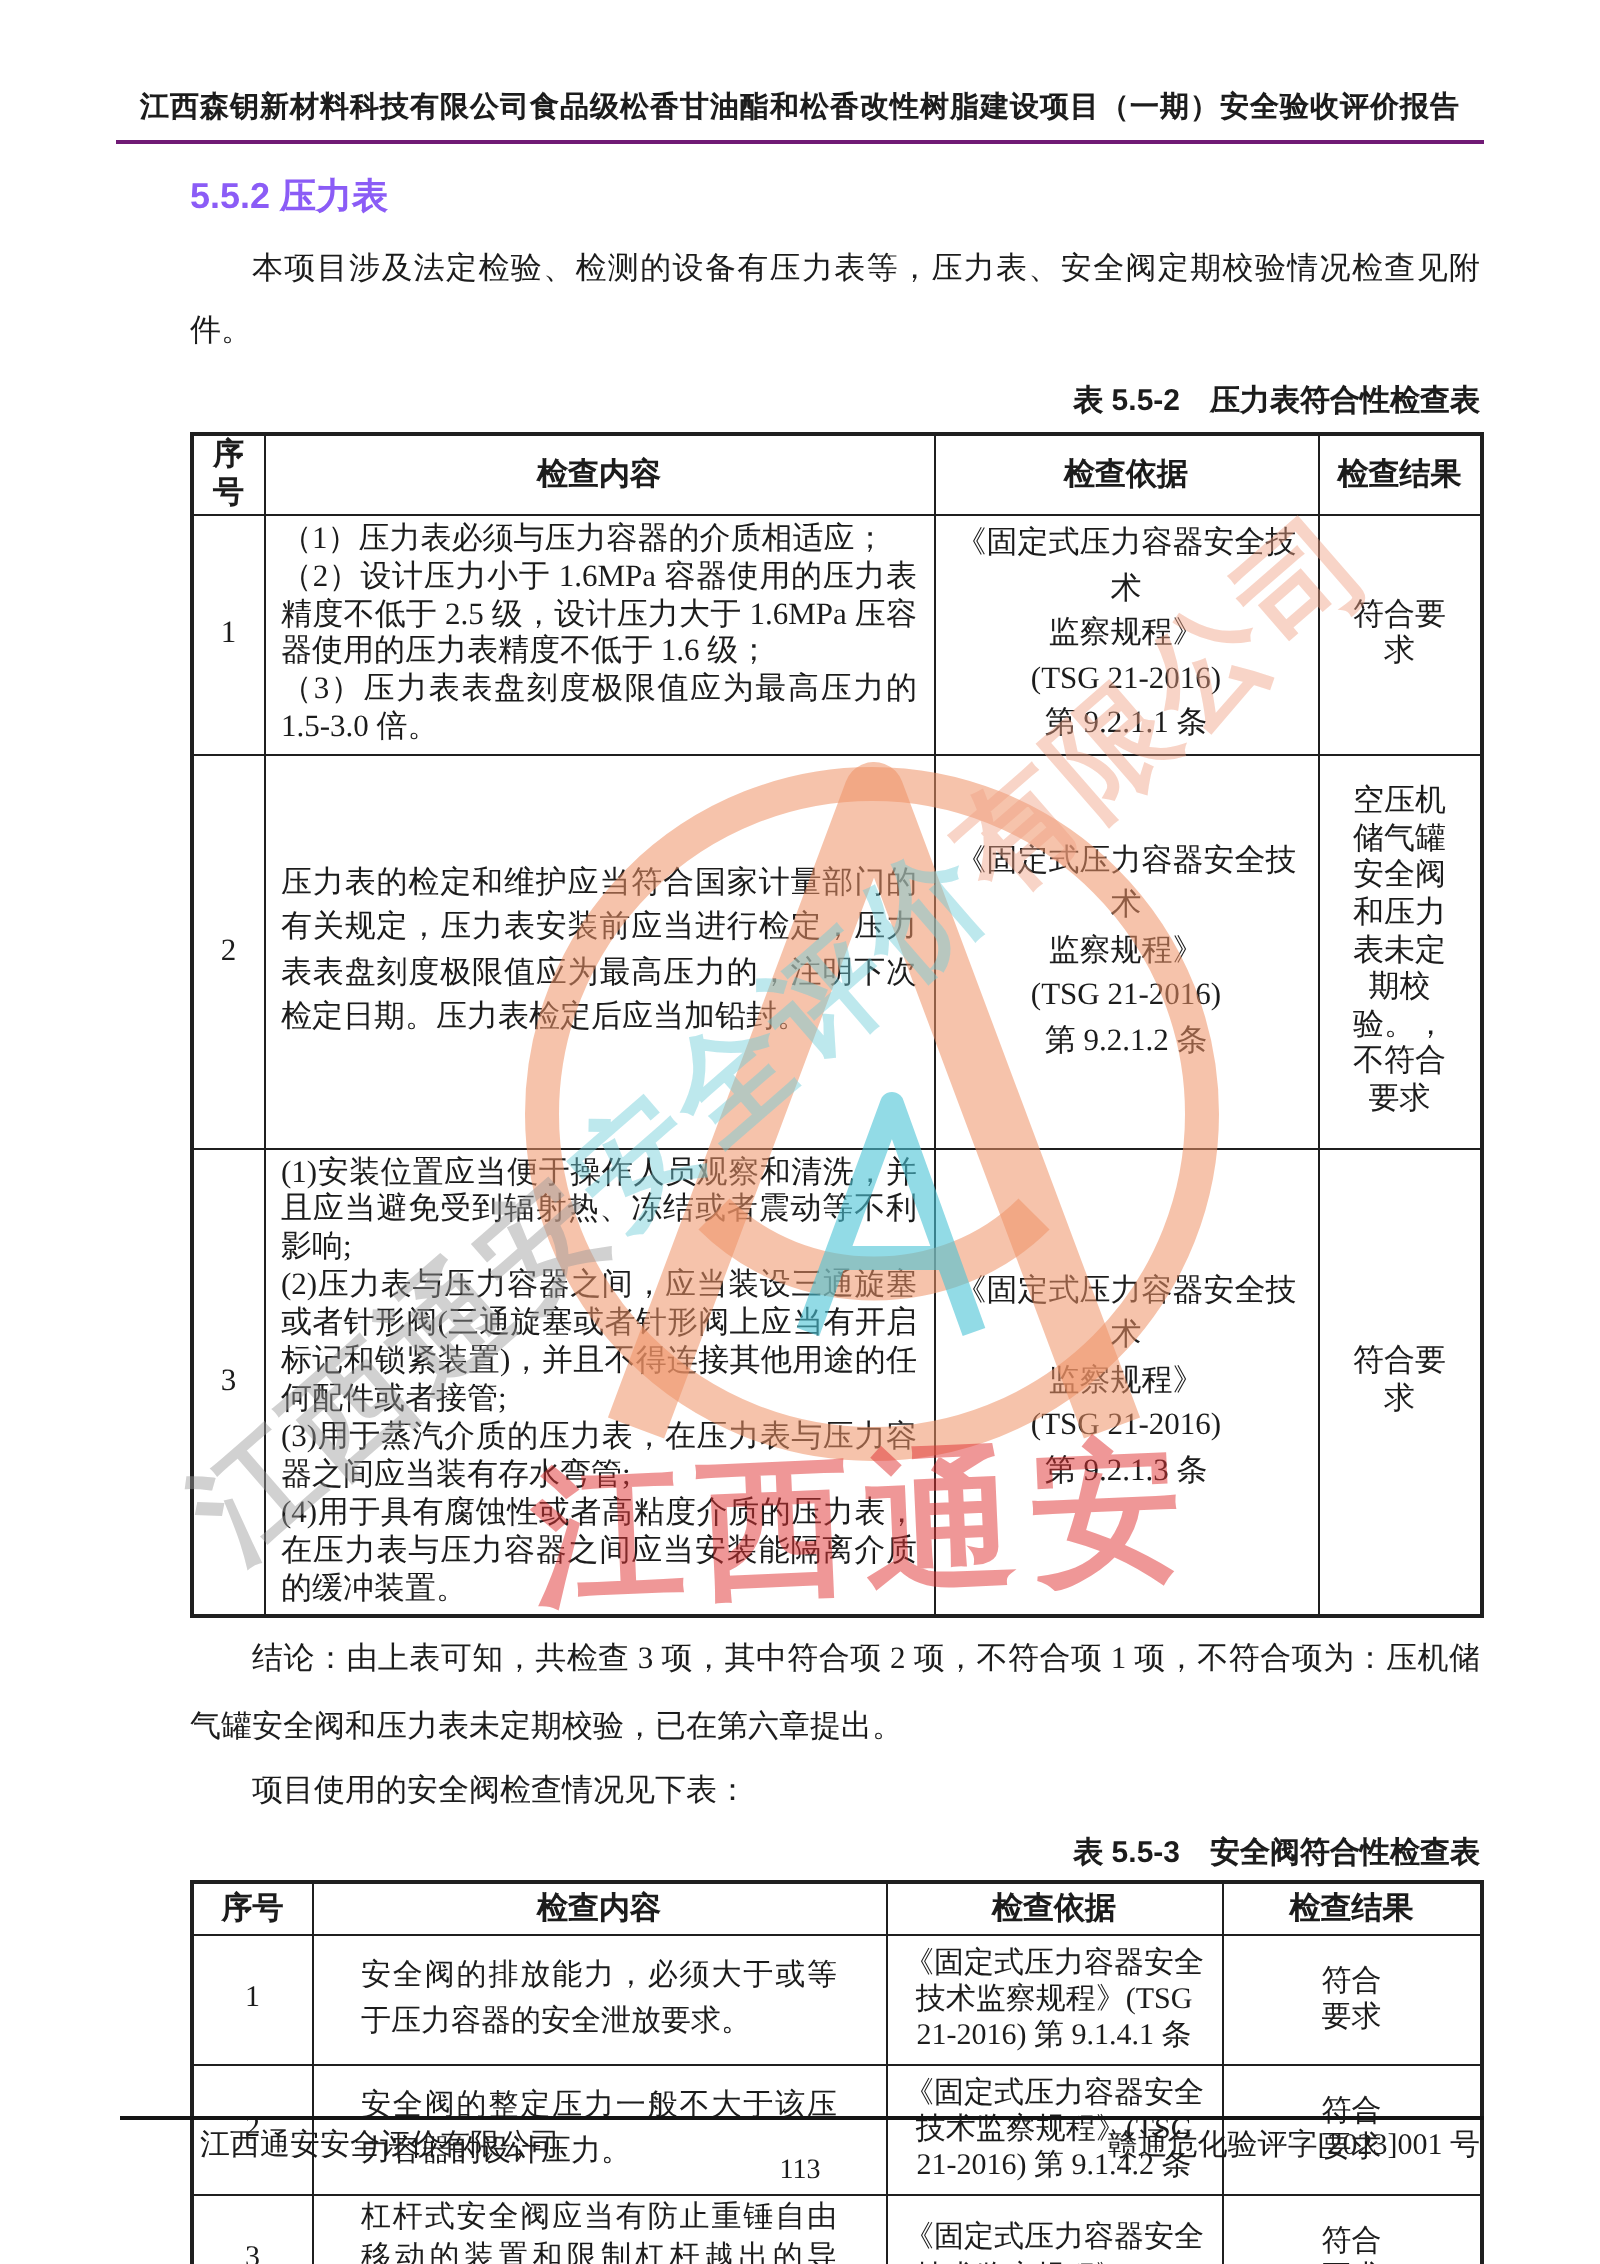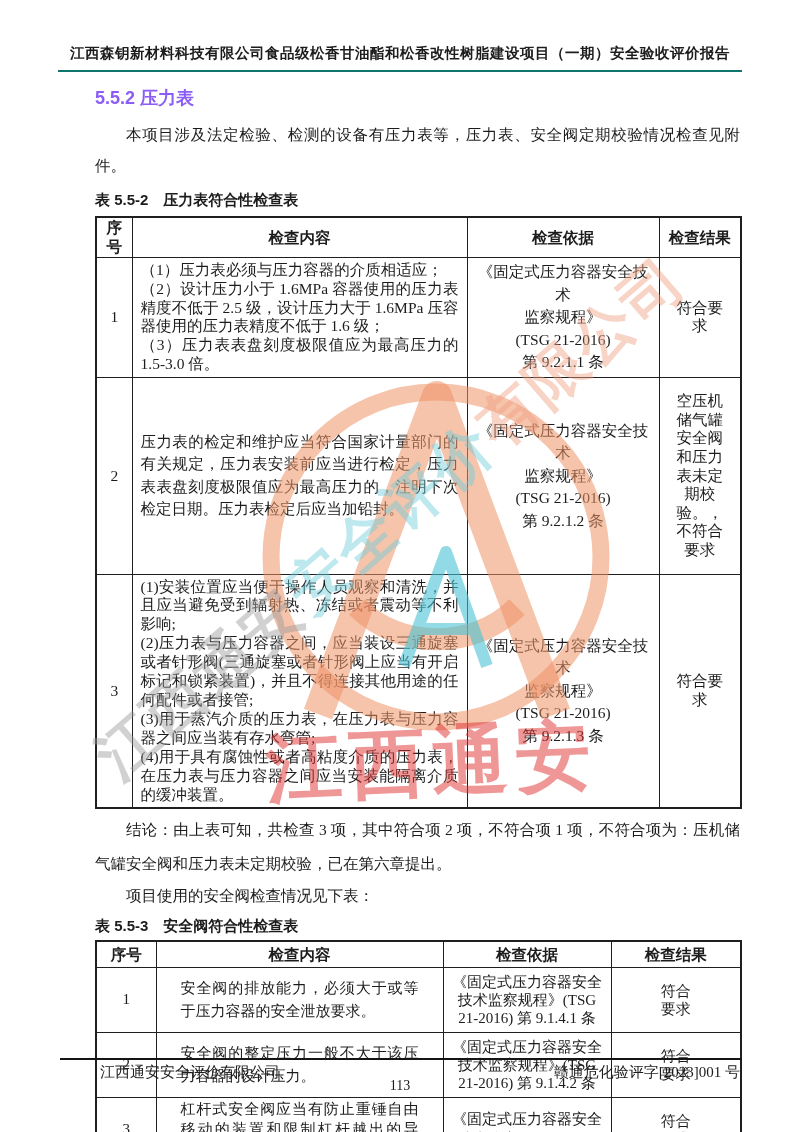--- a/index.html
+++ b/index.html
@@ -7,32 +7,32 @@
   .page {
     position:relative; width:800px; height:1132px; margin:0 auto;
     background:#ffffff; overflow:hidden;
     font-family:"Liberation Serif","DejaVu Serif",serif;
     color:#1c1c1c;
   }
   
   .doc-header { margin:0 58px; padding-top:44px; }
   .doc-header .title {
     text-align:center; font-size:14.5px; letter-spacing:.5px;
-    padding-bottom:7px; border-bottom:2px solid #0f766e; font-weight:600;
+    padding-bottom:7px; border-bottom:2px solid #701a75; font-weight:600;
   }
   
   .main { position:relative; z-index:1; margin:0 60px 0 95px; width:645px; }
   h2.sec {
     margin:14px 0 9px 0; font-size:18px; font-weight:bold;
     font-family:"Liberation Sans","DejaVu Sans",sans-serif; color:#8b5cf6;
   }
   p.body { font-size:15.5px; line-height:2.0; text-align:justify; text-indent:2em; }
   p.concl { font-size:15.5px; line-height:2.15; text-align:justify; text-indent:2em; margin-top:4px; }
   .tbl-caption {
-    text-align:left; font-size:15px; font-weight:bold; margin:10px 0 6px 0;
+    text-align:right; font-size:15px; font-weight:bold; margin:10px 0 6px 0;
     font-family:"Liberation Sans","DejaVu Sans",sans-serif;
   }
   table { border-collapse:collapse; table-layout:fixed; width:645px; border:2px solid #1f1f1f; }
   th, td { border:1px solid #1f1f1f; font-size:15.5px; vertical-align:middle; }
   th {
     font-family:"Liberation Sans","DejaVu Sans",sans-serif;
     font-weight:bold; text-align:center; white-space:pre-line; line-height:1.25;
   }
   td.cell-seq { text-align:center; }
   td.cell-content { text-align:justify; padding:3px 8px; line-height:1.22; white-space:pre-line; }

